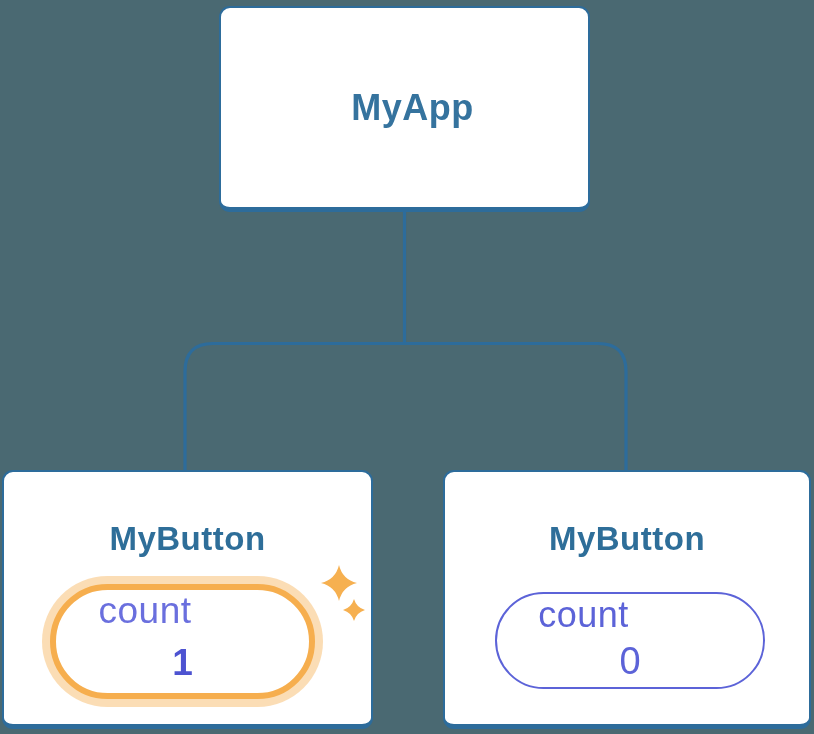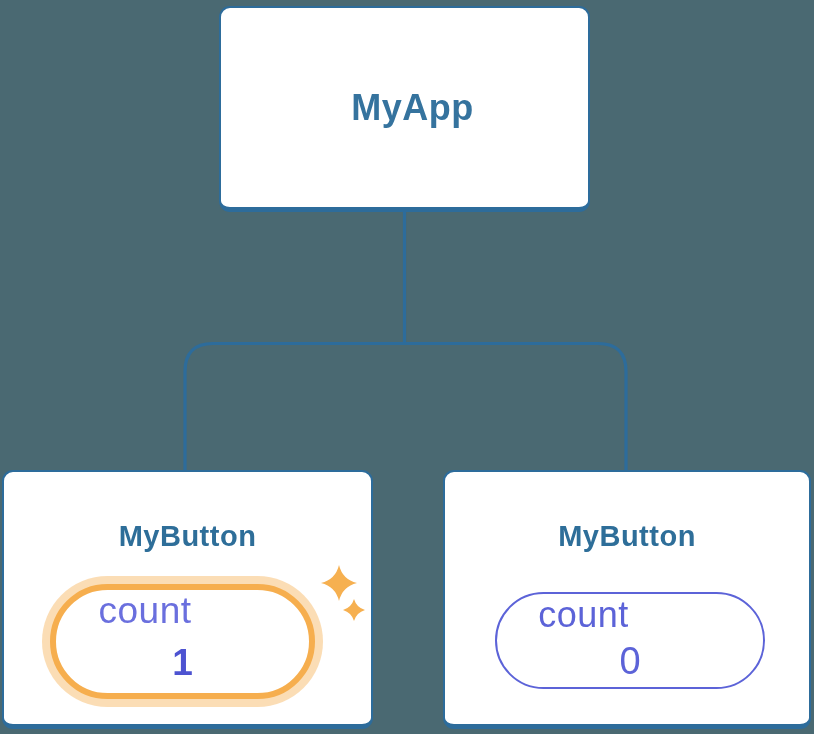--- a/index.html
+++ b/index.html
@@ -36,21 +36,21 @@
   }
   .node-child-left  { left: 2px;   top: 470px; width: 371px; height: 259px; }
   .node-child-right { left: 443px; top: 470px; width: 368px; height: 259px; }
 
   .root-label {
     font-size: 36px; font-weight: 700; color: #35739e; letter-spacing: 0.5px;
   }
   .child-label {
     position: absolute; top: 48px; left: 0; width: 100%;
     text-align: center;
-    font-size: 29px; font-weight: 700; color: #2e6e99; letter-spacing: 0.5px;
+    font-size: 33px; font-weight: 700; color: #2e6e99; letter-spacing: 0.5px;
   }
 
   .state-pill {
     position: absolute;
     display: flex; align-items: stretch;
     background: #ffffff;
     box-sizing: border-box;
     border-radius: 999px;
     overflow: hidden;
     flex-direction: column;

